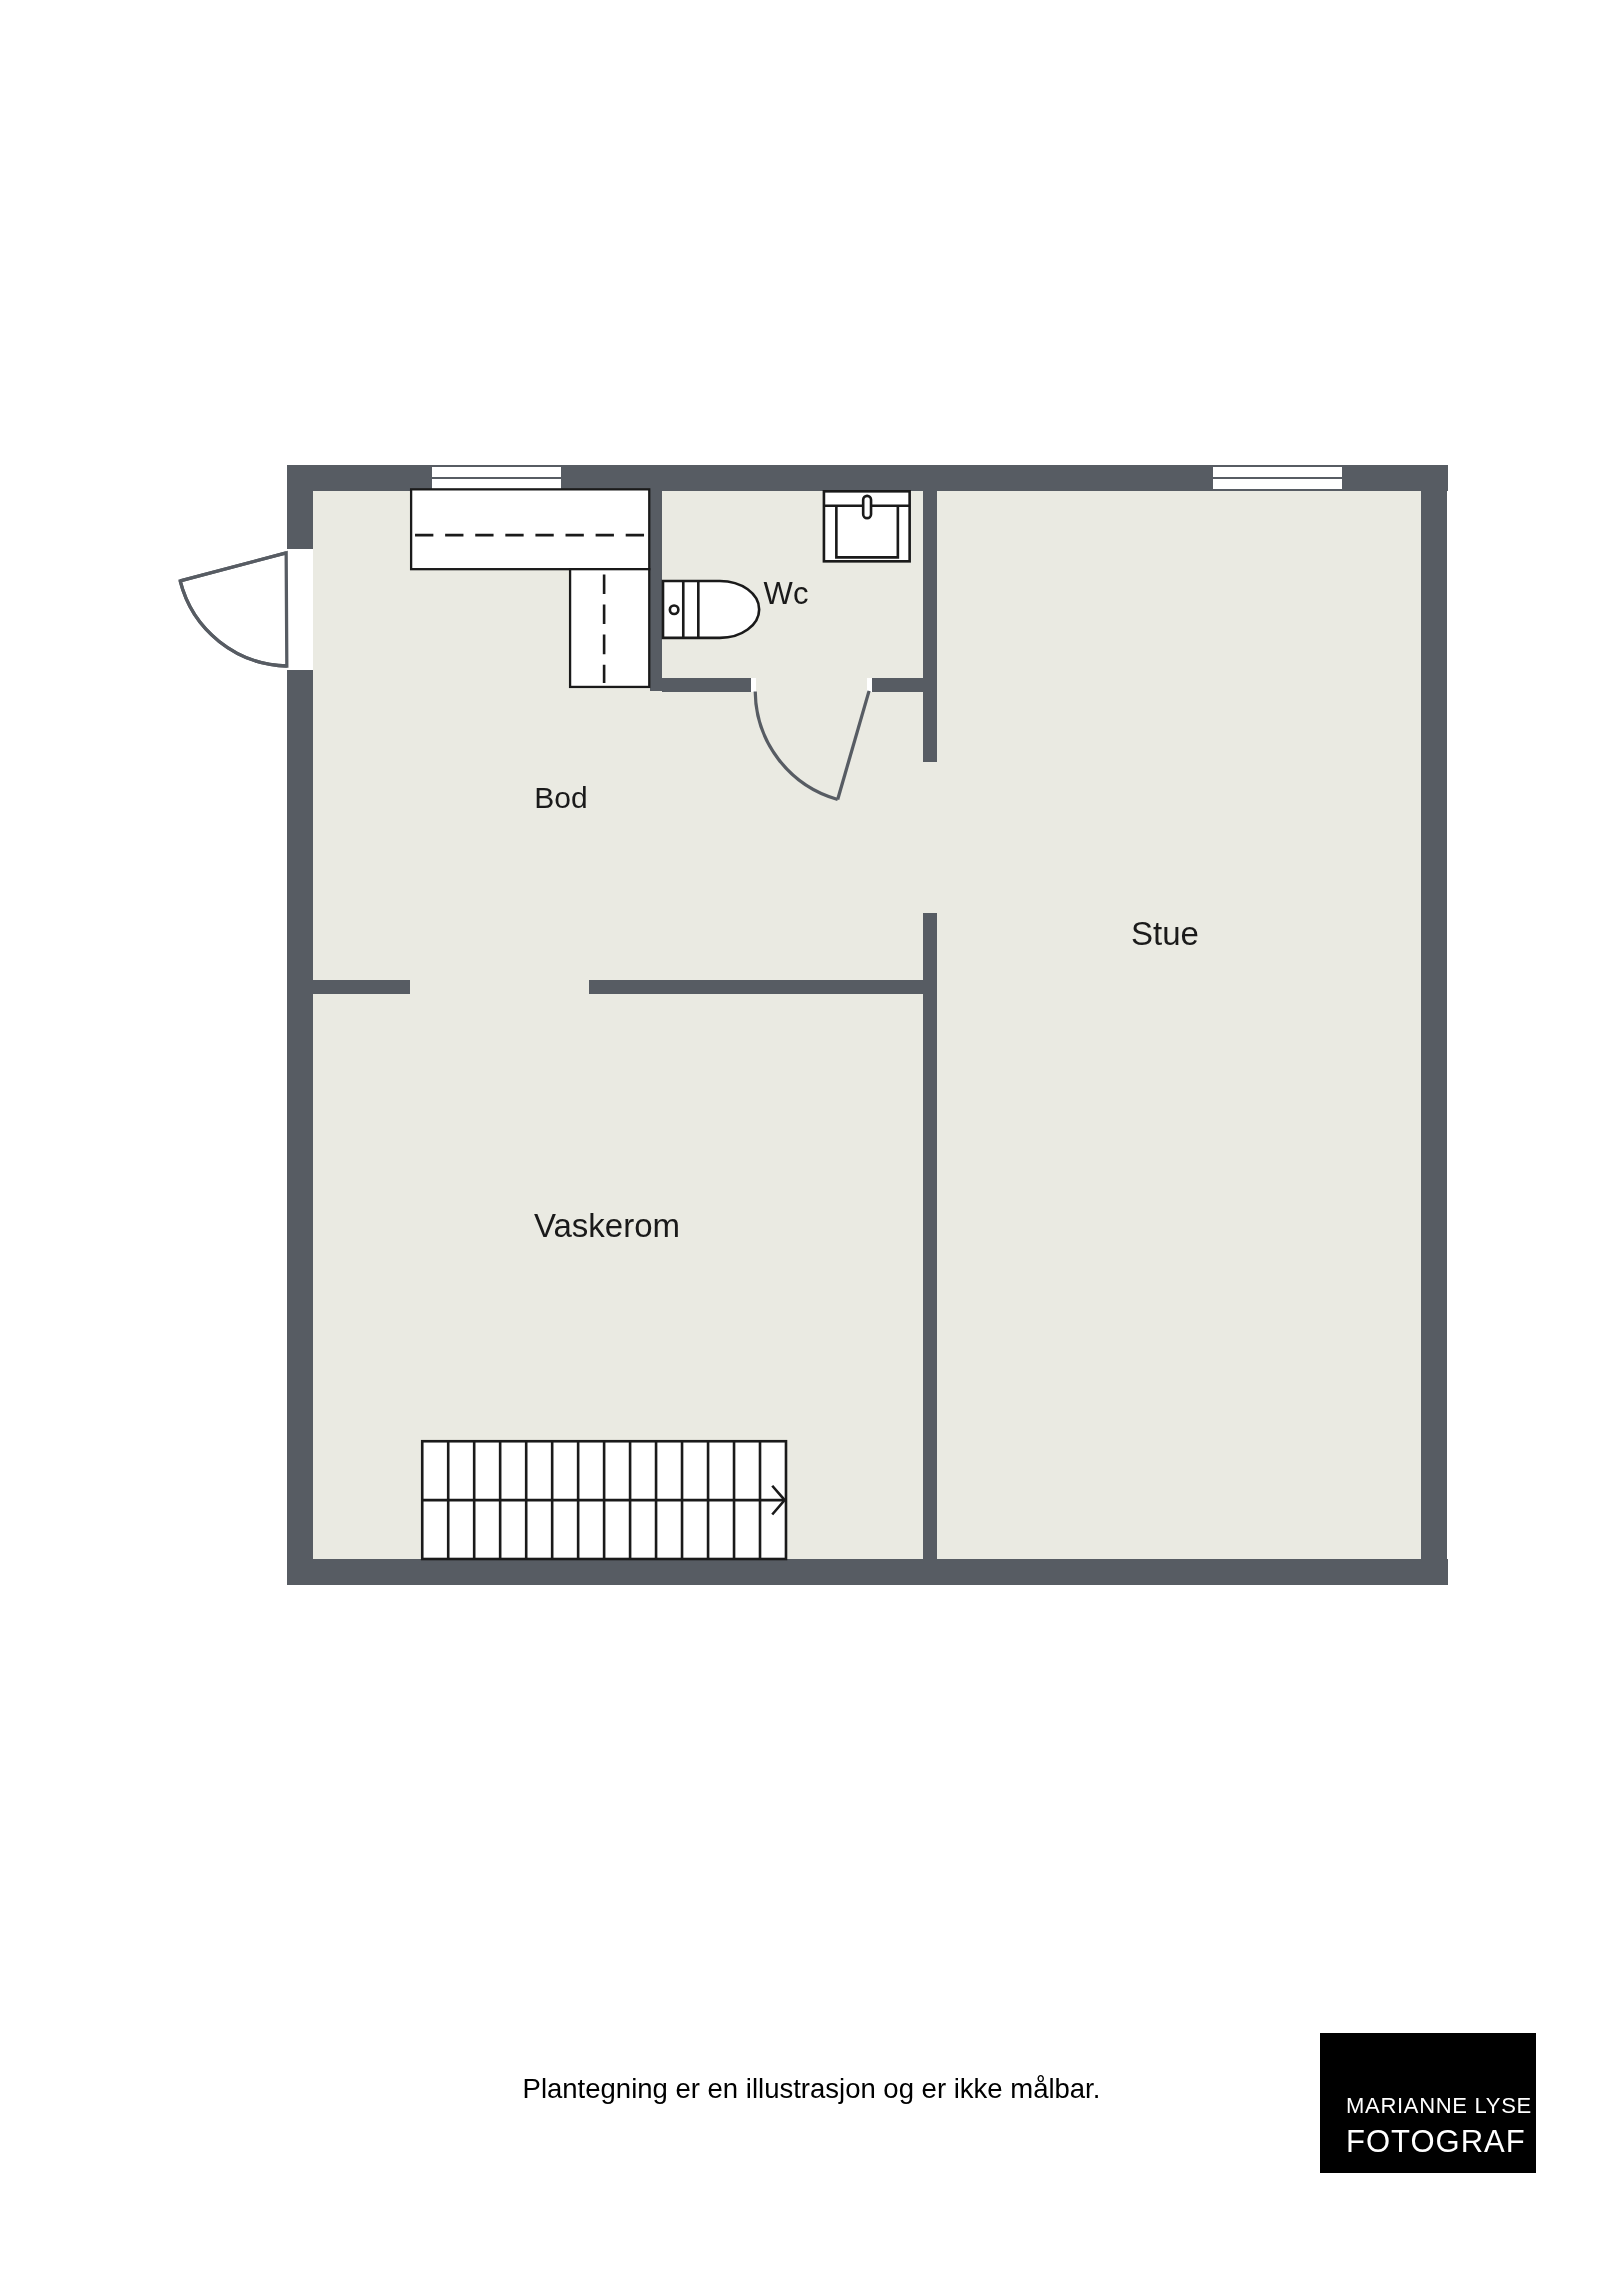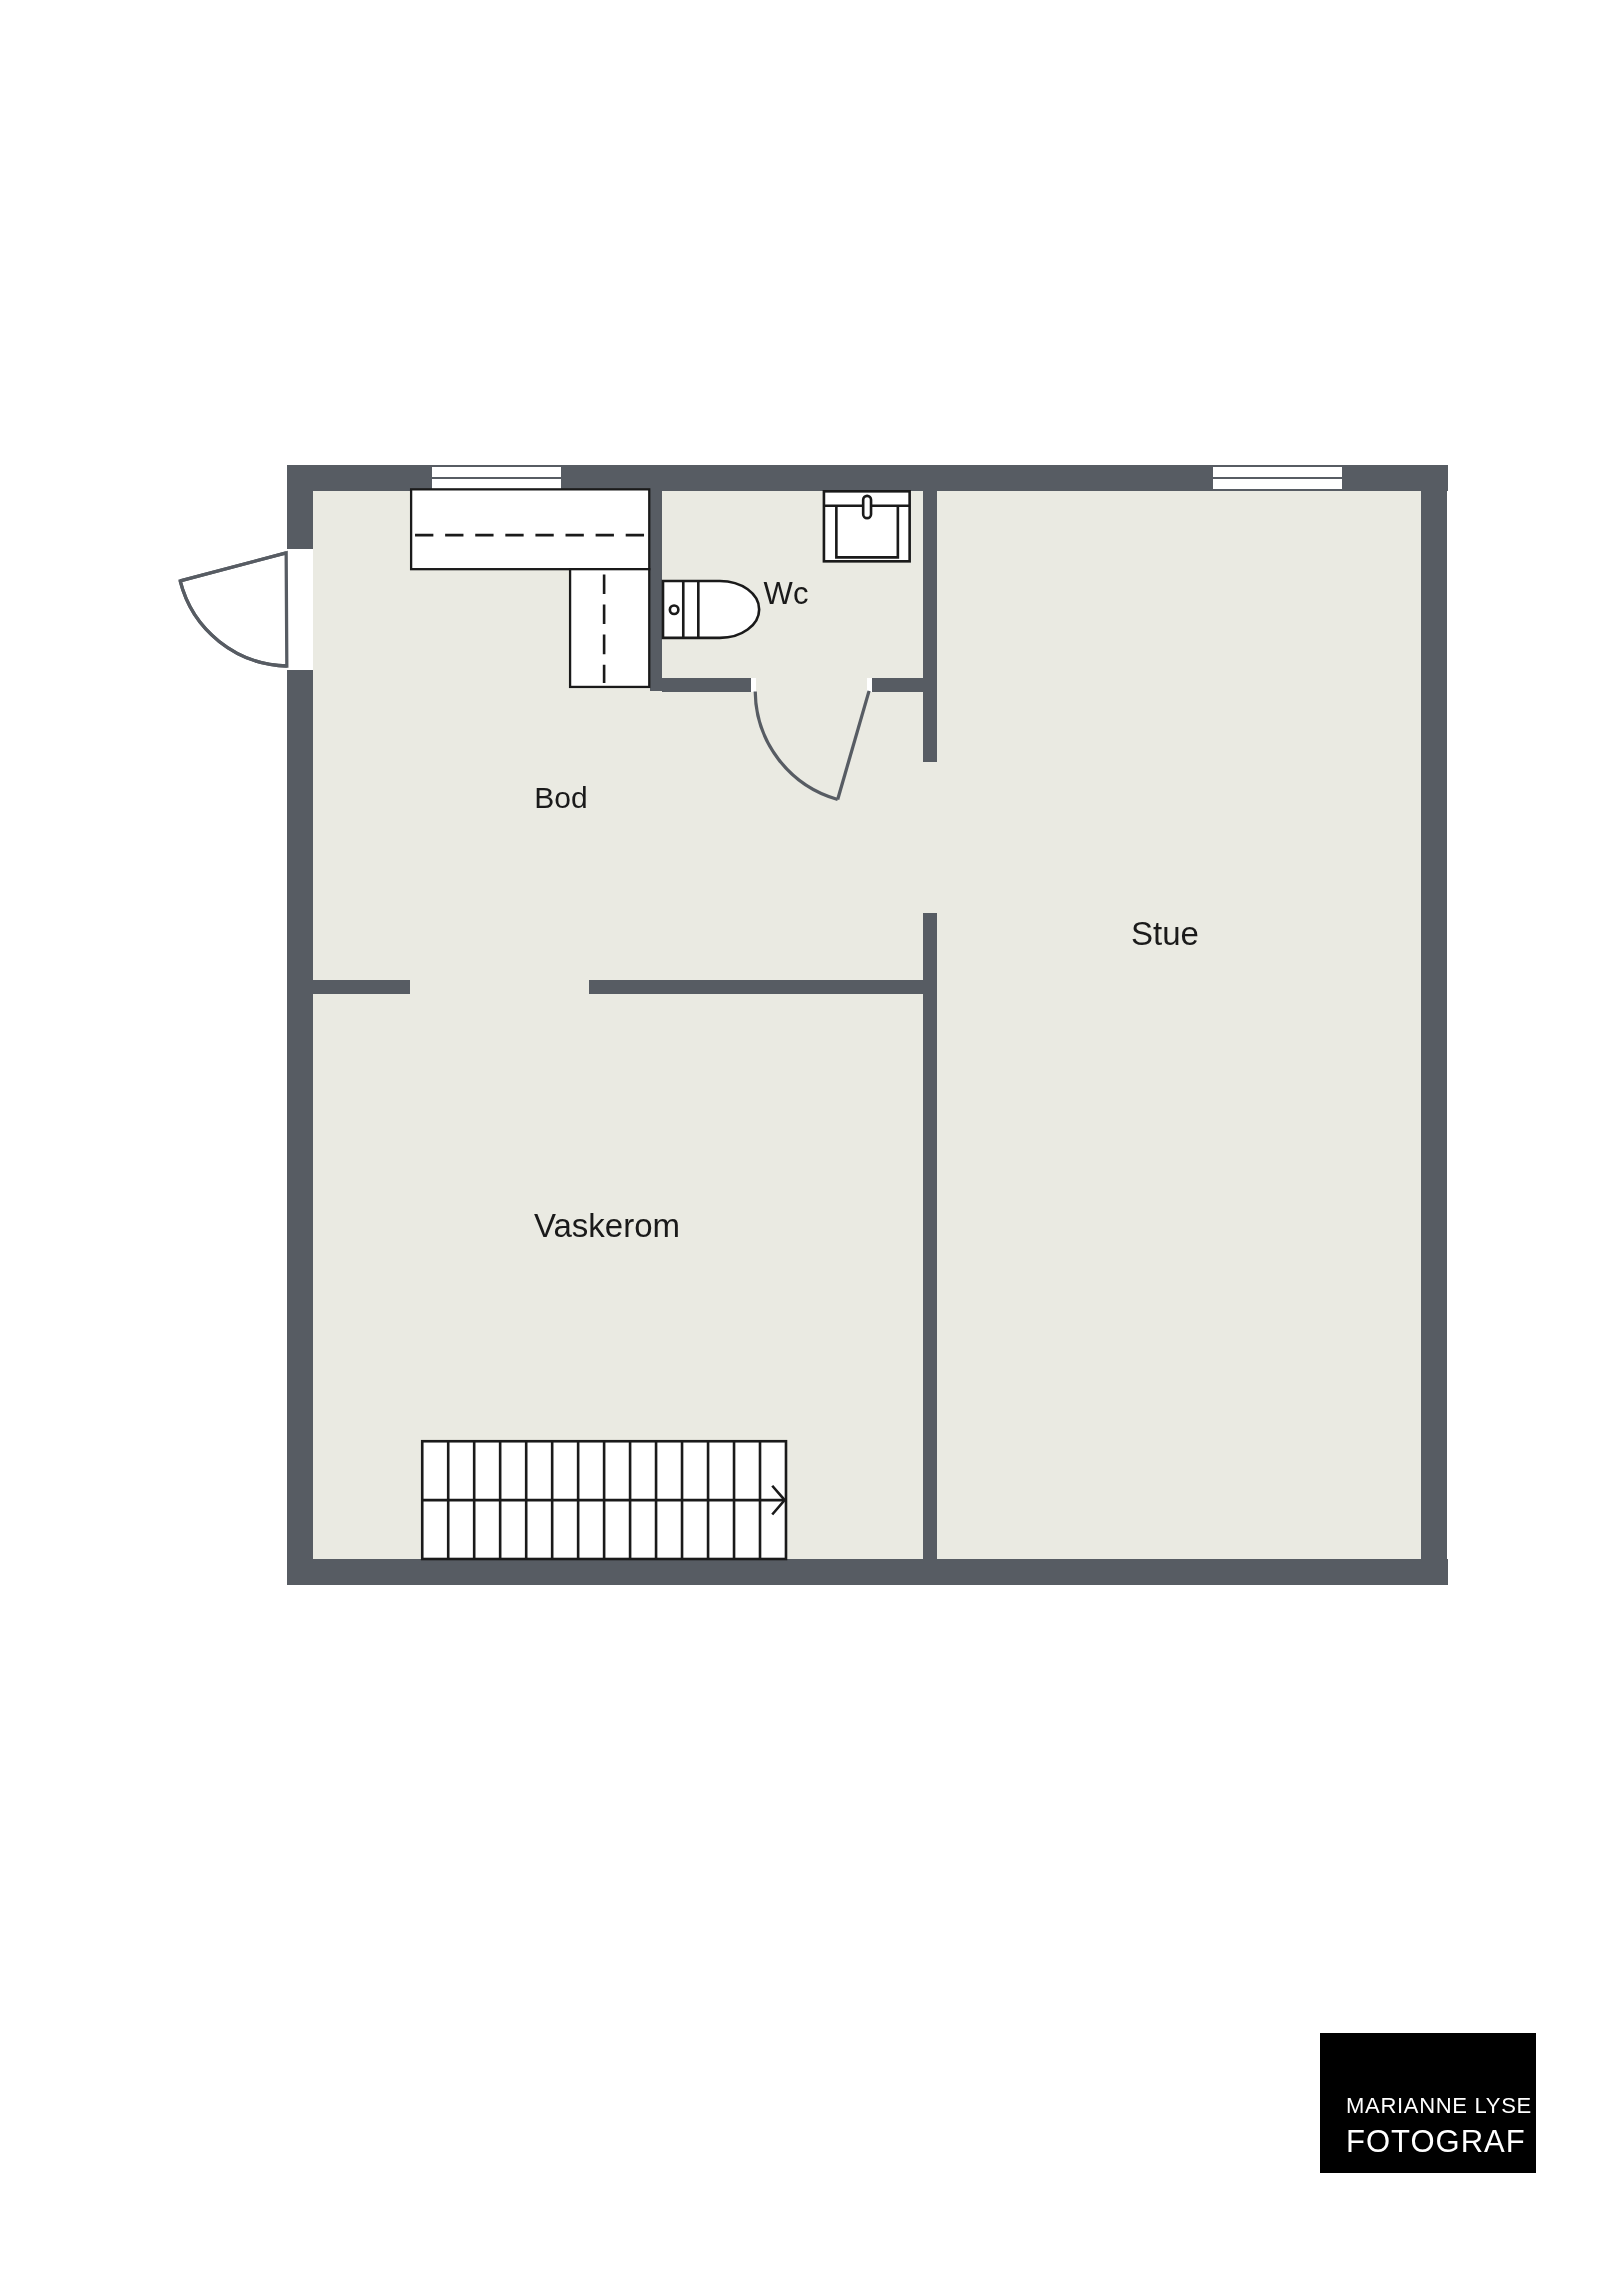--- a/index.html
+++ b/index.html
@@ -129,20 +129,21 @@
       <path class="fx-line" d="M1180,2271 L1199,2293 L1180,2315" stroke-width="5"></path>
     </g>
   </svg>
 
   <div class="room-label lbl-bod" style="left:561px;top:798px;">Bod</div>
   <div class="room-label lbl-wc" style="left:786px;top:594px;">Wc</div>
   <div class="room-label lbl-stue" style="left:1165px;top:934px;">Stue</div>
   <div class="room-label lbl-vaskerom" style="left:607px;top:1226px;">Vaskerom</div>
 
   <div class="disclaimer">
+    <div>Plantegning er en illustrasjon og er ikke målbar.</div>
   </div>
 
   <div class="logo">
     <div class="logo-name">MARIANNE LYSE</div>
     <div class="logo-title">FOTOGRAF</div>
   </div>
 
 </div>
 
 

